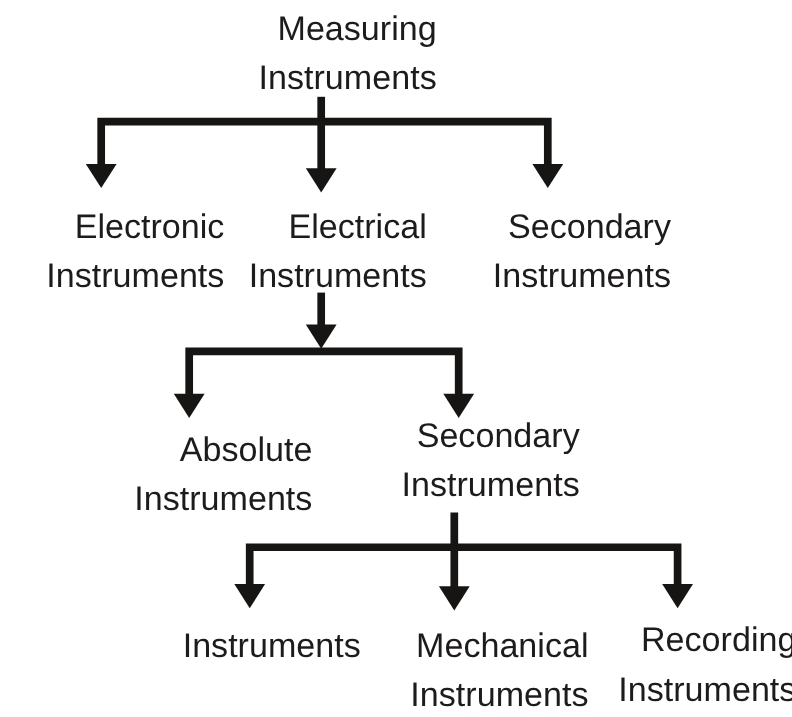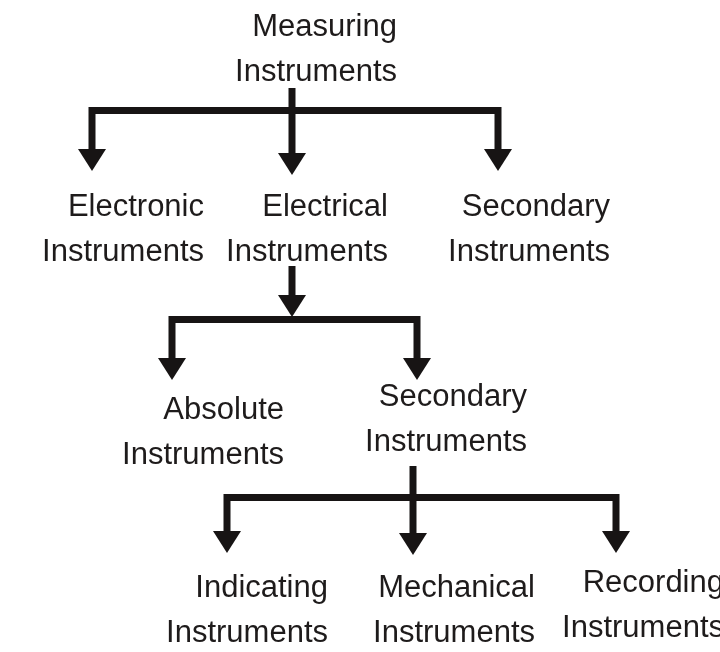--- a/index.html
+++ b/index.html
@@ -97,21 +97,20 @@
   <div class="node" style="left:64px; top:386px;">
     <div>Absolute</div>
     <div>Instruments</div>
   </div>
   <div class="node" style="left:307px; top:373px;">
     <div>Secondary</div>
     <div>Instruments</div>
   </div>
 
   <div class="node" style="left:108px; top:564px;">
-    <div>Indicating</div>
     <div>Instruments</div>
   </div>
   <div class="node" style="left:315px; top:564px;">
     <div>Mechanical</div>
     <div>Instruments</div>
   </div>
   <div class="node" style="left:504px; top:559px;">
     <div>Recording</div>
     <div>Instruments</div>
   </div>

